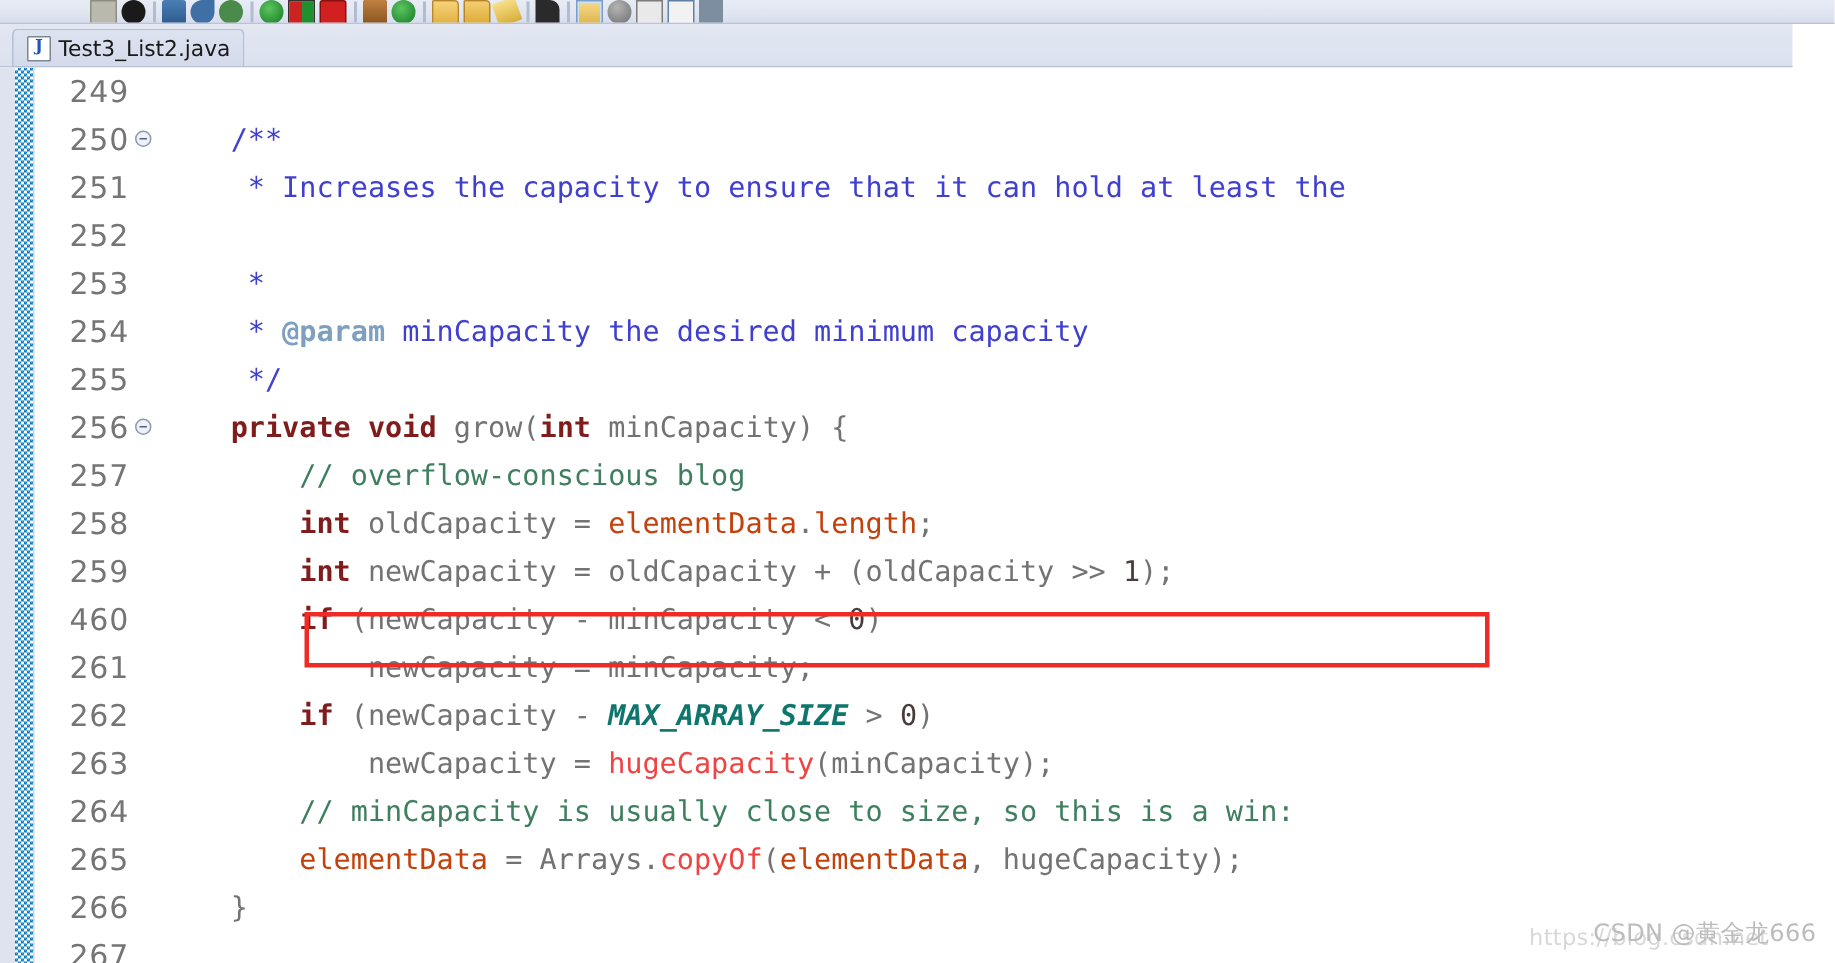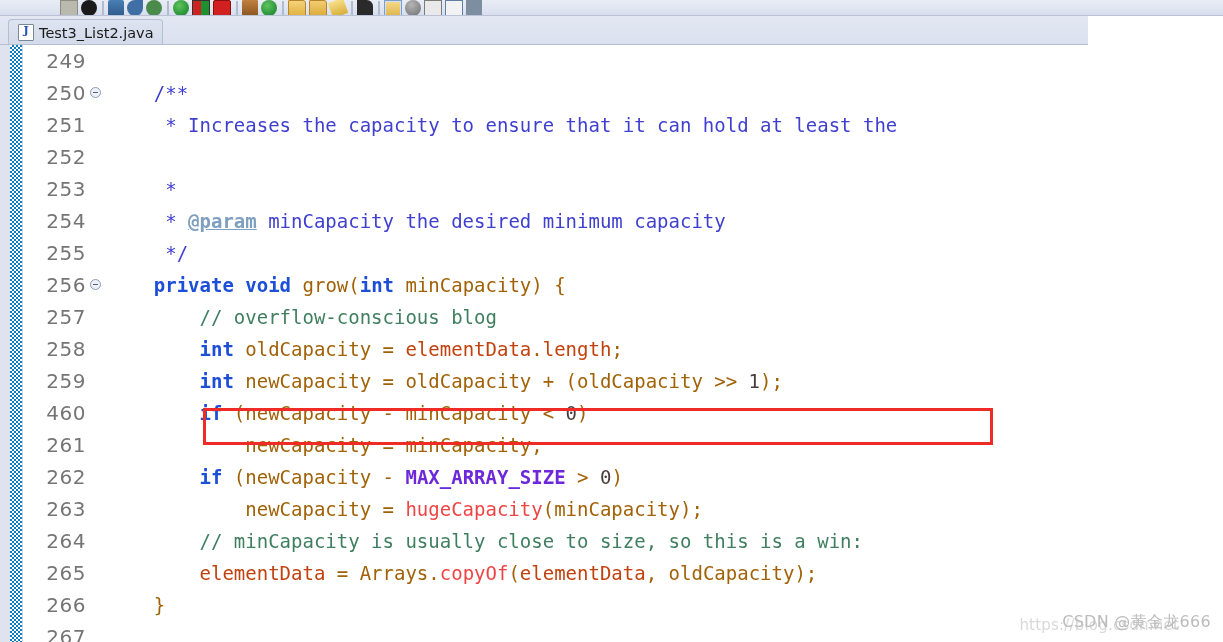--- a/index.html
+++ b/index.html
@@ -62,21 +62,21 @@
   .ic-sel     { background: linear-gradient(#f5d98c, #dcb348); border: 1px solid #7a9ec8; box-shadow: inset 0 0 0 1px #cfe0f2; }
   .ic-gray    { background: radial-gradient(circle at 40% 30%, #b4b4b4, #6e6e6e); border-radius: 50%; }
   .ic-img     { background: #e9e9e9; border: 1px solid #7b7b7b; }
   .ic-list    { background: #f2f2f2; border: 1px solid #5f7fa3; }
   .ic-pause   { background: #7d8ea0; }
 
   
   #tabbar {
     position: absolute;
     left: 0; top: 16px;
-    width: 1088px; height: 29px;
+    width: 1195px; height: 29px;
     background: linear-gradient(to bottom, #e2e7f2 0%, #dbe1ee 100%);
     box-sizing: border-box;
   }
   #tabbar::after {
     content: "";
     position: absolute;
     left: 0; bottom: 0; right: 0;
     height: 1px;
     background: #b7c0d3;
   }
@@ -239,27 +239,27 @@
     width: 5px; height: 1px;
     background: #55627a;
   }
   .linetext {
     position: absolute;
     left: 84px; top: 0;
     white-space: pre;
   }
 
   
-  .t-kw      { color: #1d4ed8; font-weight: bold; }
-  .t-plain   { color: #a16207; }
+  .t-kw      { color: #7f1d1d; font-weight: bold; }
+  .t-plain   { color: #737373; }
   .t-cmt     { color: #3f7f5f; }
   .t-doc     { color: #3f3fd0; }
-  .t-doctag  { color: #7f9fbf; font-weight: bold; text-decoration: underline; }
+  .t-doctag  { color: #7f9fbf; font-weight: bold; }
   .t-field   { color: #c2410c; }
-  .t-sfield  { color: #6d28d9; font-weight: bold; }
+  .t-sfield  { color: #0f766e; font-weight: bold; font-style: italic; }
   .t-smethod { color: #ef4444; }
   .t-num     { color: #4a3c3c; }
 
   
   #red-box {
     position: absolute;
     left: 203px; top: 363px;
     width: 790px; height: 37px;
     border: 3px solid #ee2b24;
     box-sizing: border-box;
@@ -347,21 +347,21 @@
       <div class="code-line"><span class="lineno">255</span><span class="linetext"><span class="t-doc">     */</span></span></div>
       <div class="code-line"><span class="lineno">256</span><span class="fold"></span><span class="linetext"><span class="t-plain">    </span><span class="t-kw">private</span><span class="t-plain"> </span><span class="t-kw">void</span><span class="t-plain"> grow(</span><span class="t-kw">int</span><span class="t-plain"> minCapacity) {</span></span></div>
       <div class="code-line"><span class="lineno">257</span><span class="linetext"><span class="t-plain">        </span><span class="t-cmt">// overflow-conscious blog</span></span></div>
       <div class="code-line"><span class="lineno">258</span><span class="linetext"><span class="t-plain">        </span><span class="t-kw">int</span><span class="t-plain"> oldCapacity = </span><span class="t-field">elementData</span><span class="t-plain">.</span><span class="t-field">length</span><span class="t-plain">;</span></span></div>
       <div class="code-line"><span class="lineno">259</span><span class="linetext"><span class="t-plain">        </span><span class="t-kw">int</span><span class="t-plain"> newCapacity = oldCapacity + (oldCapacity &gt;&gt; </span><span class="t-num">1</span><span class="t-plain">);</span></span></div>
       <div class="code-line"><span class="lineno">460</span><span class="linetext"><span class="t-plain">        </span><span class="t-kw">if</span><span class="t-plain"> (newCapacity - minCapacity &lt; </span><span class="t-num">0</span><span class="t-plain">)</span></span></div>
       <div class="code-line"><span class="lineno">261</span><span class="linetext"><span class="t-plain">            newCapacity = minCapacity;</span></span></div>
       <div class="code-line"><span class="lineno">262</span><span class="linetext"><span class="t-plain">        </span><span class="t-kw">if</span><span class="t-plain"> (newCapacity - </span><span class="t-sfield">MAX_ARRAY_SIZE</span><span class="t-plain"> &gt; </span><span class="t-num">0</span><span class="t-plain">)</span></span></div>
       <div class="code-line"><span class="lineno">263</span><span class="linetext"><span class="t-plain">            newCapacity = </span><span class="t-smethod">hugeCapacity</span><span class="t-plain">(minCapacity);</span></span></div>
       <div class="code-line"><span class="lineno">264</span><span class="linetext"><span class="t-plain">        </span><span class="t-cmt">// minCapacity is usually close to size, so this is a win:</span></span></div>
-      <div class="code-line"><span class="lineno">265</span><span class="linetext"><span class="t-plain">        </span><span class="t-field">elementData</span><span class="t-plain"> = Arrays.</span><span class="t-smethod">copyOf</span><span class="t-plain">(</span><span class="t-field">elementData</span><span class="t-plain">, oldCapacity);</span></span></div>
+      <div class="code-line"><span class="lineno">265</span><span class="linetext"><span class="t-plain">        </span><span class="t-field">elementData</span><span class="t-plain"> = Arrays.</span><span class="t-smethod">copyOf</span><span class="t-plain">(</span><span class="t-field">elementData</span><span class="t-plain">, hugeCapacity);</span></span></div>
       <div class="code-line"><span class="lineno">266</span><span class="linetext"><span class="t-plain">    }</span></span></div>
       <div class="code-line"><span class="lineno">267</span><span class="linetext"></span></div>
     </div>
 
   <div id="red-box" style="border-color: rgb(238, 43, 36);"></div>
 </div>
 
 <div id="wm-url">https://blog.csdn.net</div>
 <div id="wm-author">CSDN @黄金龙666</div>
 

